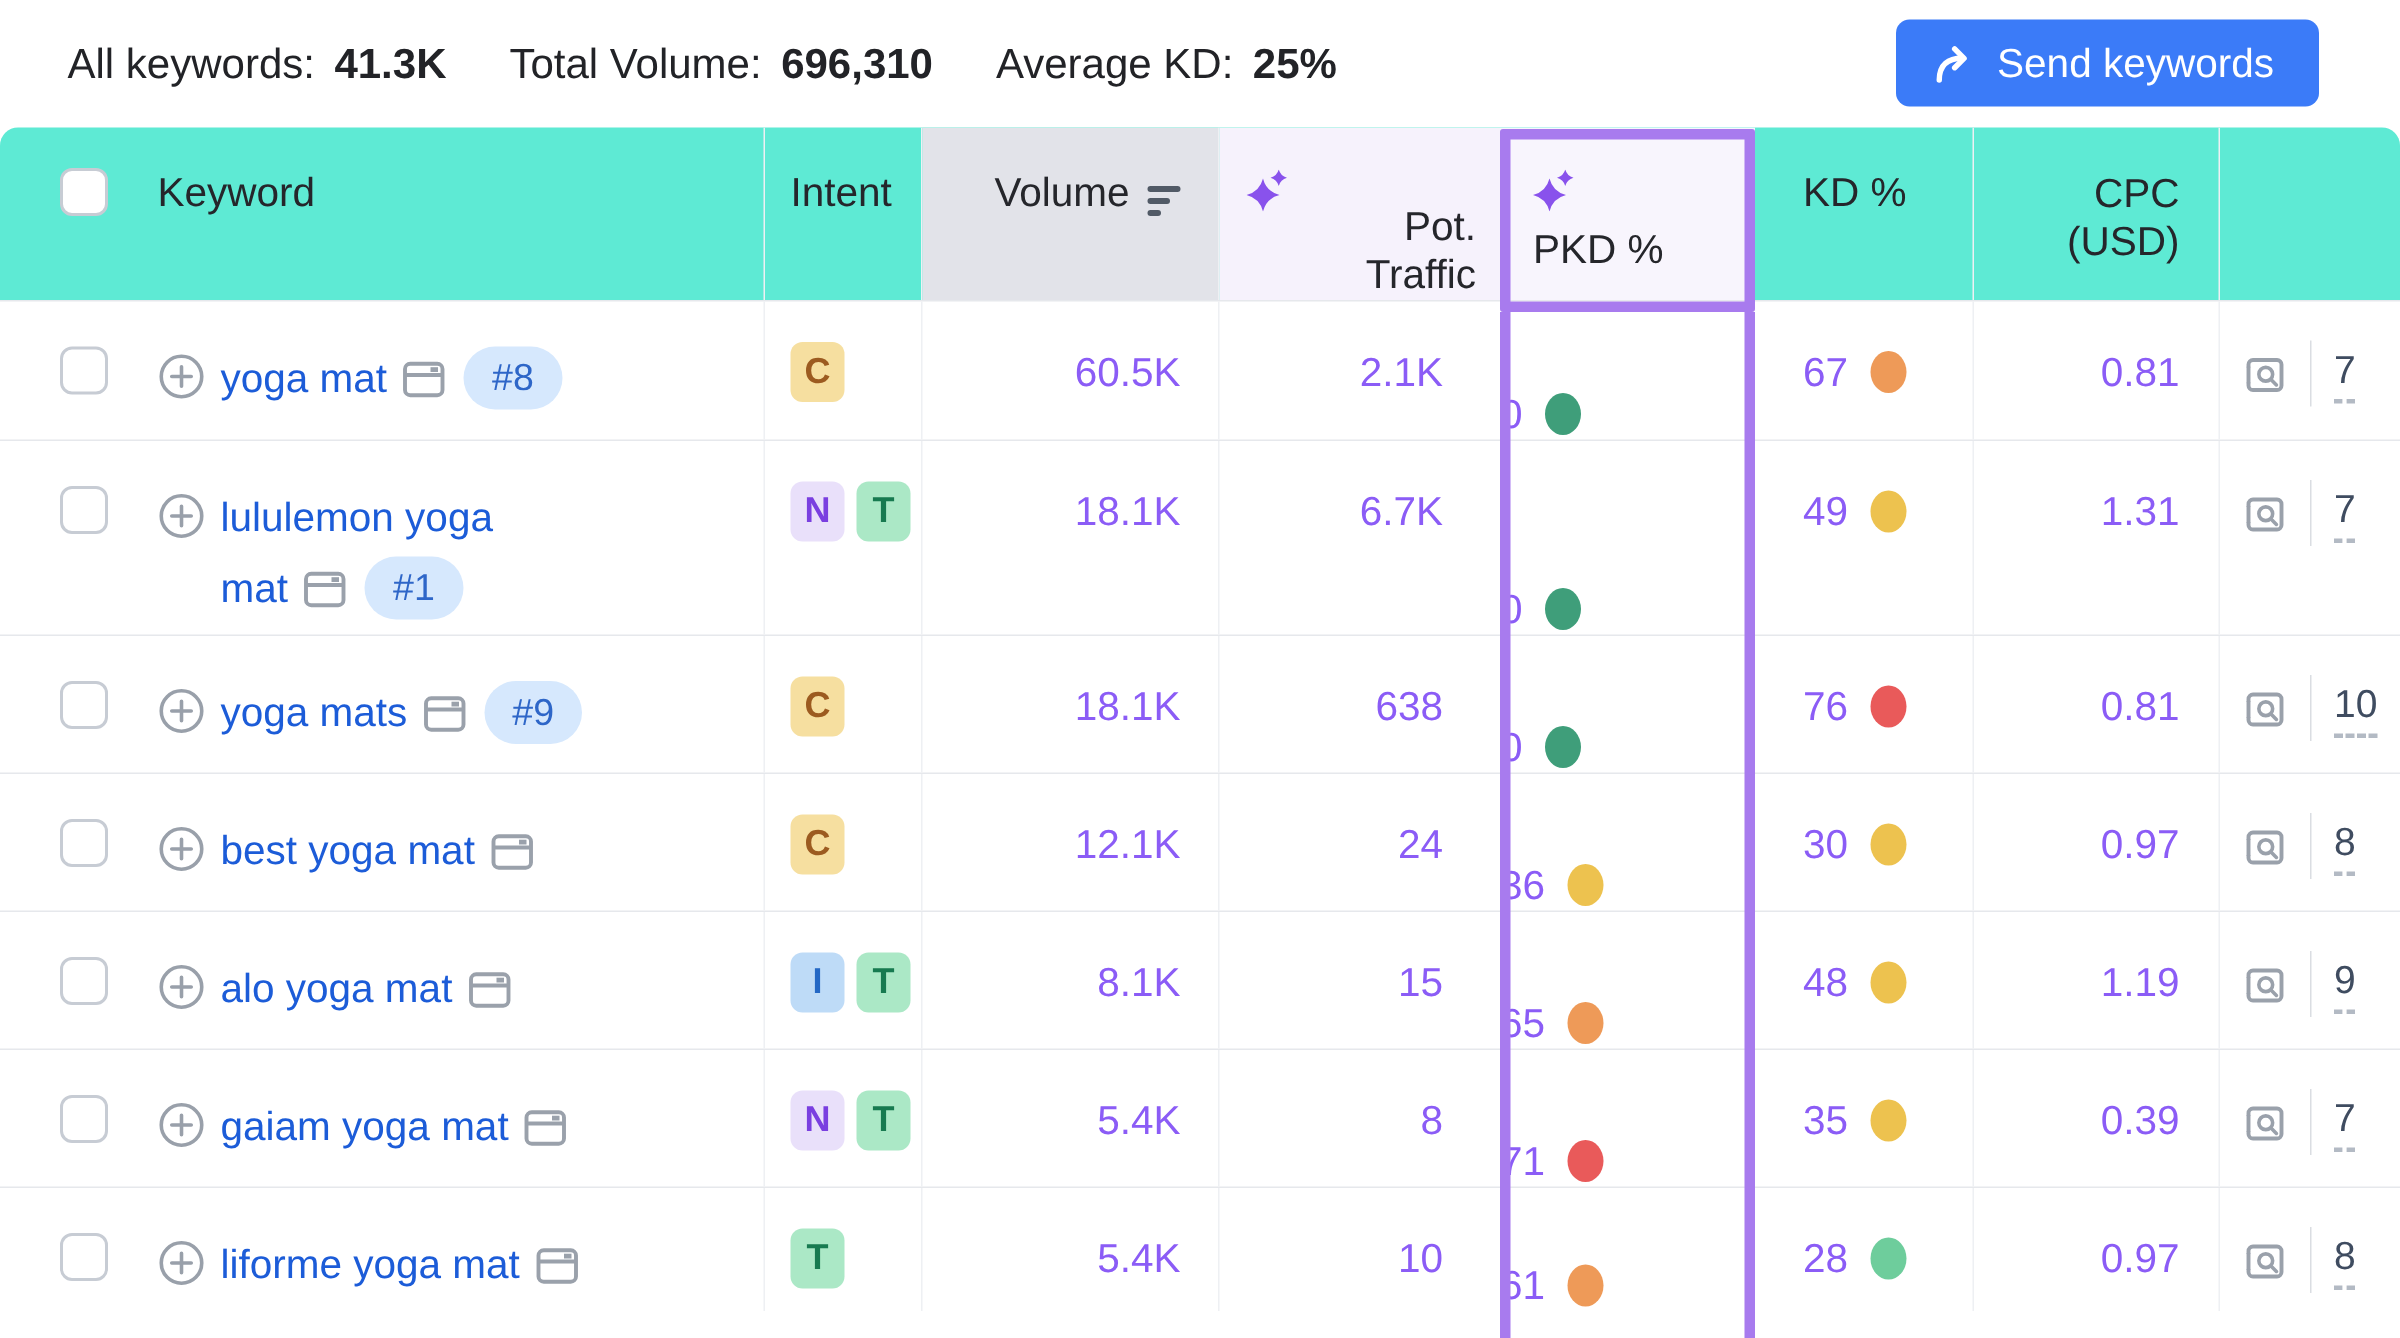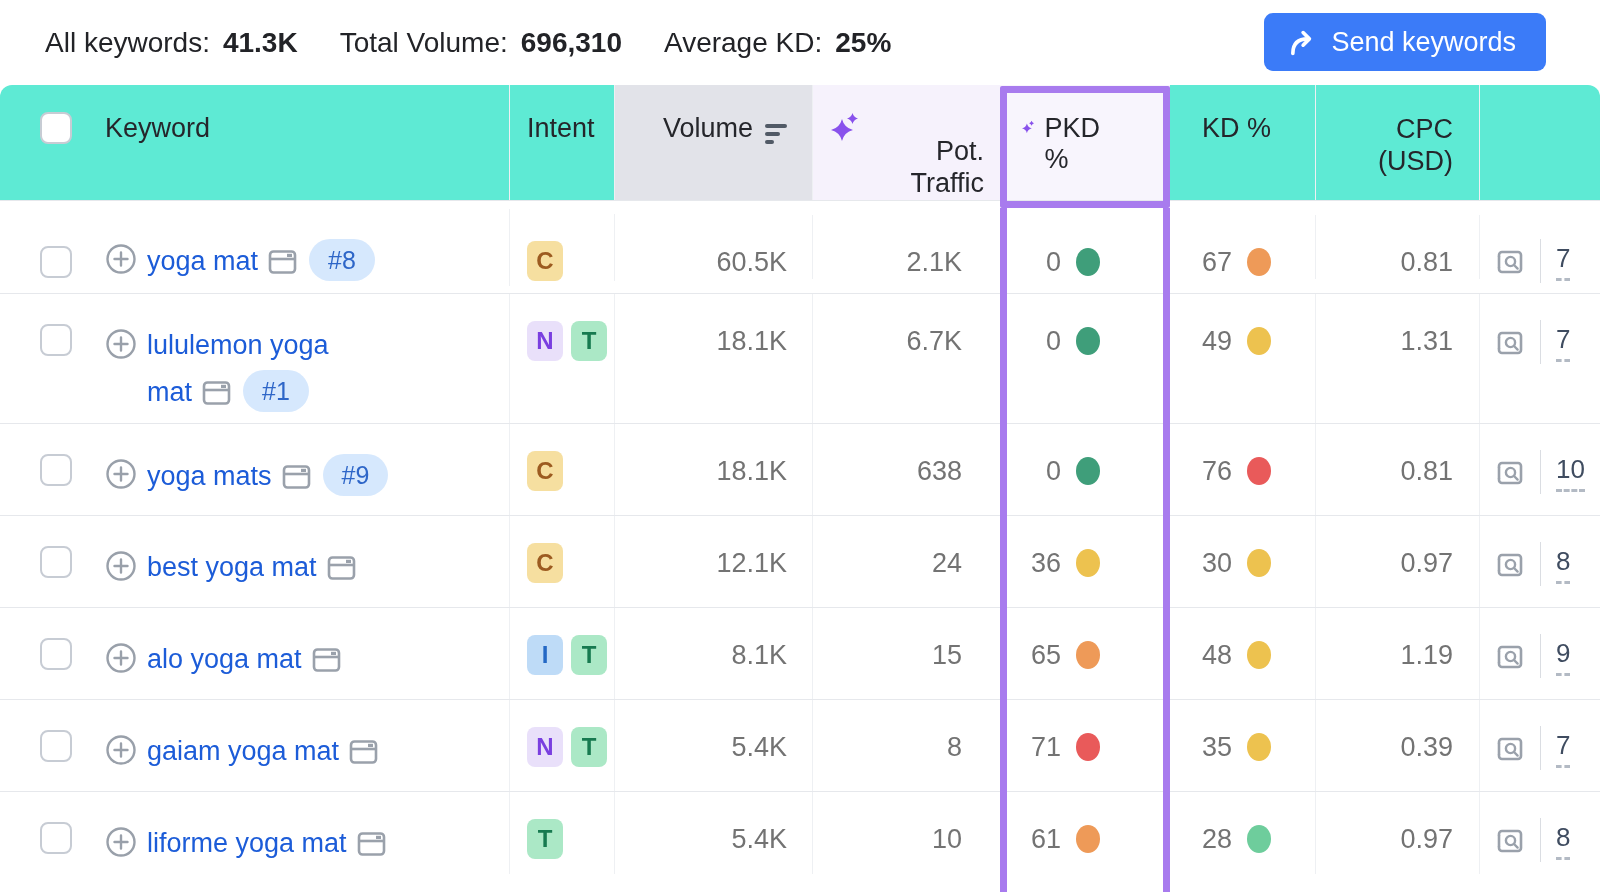--- a/index.html
+++ b/index.html
@@ -18,58 +18,58 @@
 
   
   .table { position:relative; }
   .row, .hrow { display:flex; width:1600px; }
   .cell { box-sizing:border-box; display:flex; align-items:flex-start; padding-top:30px; }
   .c-check { width:90px;  padding-left:40px; }
   .c-kw    { width:420px; padding-left:15px; border-right:1px solid #eef0f3; }
   .c-intent{ width:105px; padding-left:17px; border-right:1px solid #eef0f3; gap:8px; }
   .c-vol   { width:198px; justify-content:flex-end; padding-right:25px; border-right:1px solid #eef0f3; }
   .c-pot   { width:187px; justify-content:flex-end; padding-right:38px; }
-  .c-pkd   { width:170px; justify-content:flex-end; padding-right:70px; }
+  .c-pkd   { width:170px; justify-content:flex-end; padding-right:50px;flex-direction:column; }
   .c-kd    { width:146px; justify-content:flex-end; padding-right:44px; border-right:1px solid #eef0f3; }
   .c-cpc   { width:164px; justify-content:flex-end; padding-right:26px; border-right:1px solid #eef0f3; }
   .c-sf    { width:120px; padding-left:15px; gap:15px; }
 
   
   .hrow { height:115px; background:#5eead4; border-radius:12px 12px 0 0; overflow:hidden; }
   .hrow .cell { padding-top:28px; font-size:27px; color:#25262b; }
   .hrow .c-check { padding-top:27px; }
   .h-vol  { background:#e2e3e9; gap:12px; }
   .h-pot  { background:#f6f2fc; justify-content:flex-start !important; padding-left:18px; padding-right:16px; }
   .h-pkd  { background:#f8f5fd; justify-content:flex-start !important; padding-left:22px; gap:10px; }
   .two-line { text-align:right; line-height:32px; }
   .h-pot .two-line { margin-left:auto;margin-top:22px; }
 
   
   .row { border-top:1px solid #e6e8ec; background:#fff; }
-  .r-a { height:93px;align-items:center; } .r-b { height:130px; } .r-c { height:92px; } .r-last { height:83px; }
+  .r-a { height:93px; } .r-b { height:130px; } .r-c { height:92px; } .r-last { height:83px; }
 
   .checkbox { width:32px; height:32px; border:2px solid #c7ccd4; border-radius:8px; background:#fff; display:inline-block; cursor:pointer; }
 
   .kwwrap { display:flex; gap:10px; }
   .kwtext { max-width:330px; line-height:42px; }
   .kwtext.wrap2 { max-width:225px; }
   .kwlink { color:#1c5cd8; font-size:27px; text-decoration:none; cursor:pointer; }
   .serp-icon { display:inline-block; vertical-align:-6px; margin-left:10px; cursor:pointer; }
   .pos-badge { display:inline-block; margin-left:12px; background:#d6e8fd; color:#2e66c8;
     font-size:25px; line-height:42px; padding:0 19px; border-radius:22px; vertical-align:1px; cursor:pointer; }
   .plus-icon { margin-top:4px; cursor:pointer; flex:none; }
 
   .intent-badge { width:36px; height:40px; margin-top:-3px; border-radius:8px; display:inline-flex;
     align-items:center; justify-content:center; font-size:24px; font-weight:700; }
   .intent-C { background:#f6dfa0; color:#9c5b20; }
   .intent-N { background:#e9e0fa; color:#7a3fe0; }
   .intent-T { background:#abe8c6; color:#177a50; }
   .intent-I { background:#bedbf7; color:#2468c5; }
 
-  .num { font-size:27px; color:#737373; line-height:34px; }
+  .num { font-size:27px; color:#8b5cf6; line-height:34px; }
   .score { display:flex; align-items:center; gap:15px; height:34px; }
   .dot { width:24px; height:28px; border-radius:50%; flex:none; }
   .dot-green { background:#3f9e7a; }
   .dot-green-light { background:#6ecd9c; }
   .dot-yellow { background:#edc24f; }
   .dot-orange { background:#ee9a58; }
   .dot-red { background:#e95a5a; }
 
   .sf-wrap { display:flex; align-items:center; gap:15px; height:38px; }
   .sf-divider { width:1px; height:44px; background:#dadde2; margin-top:-3px; }

